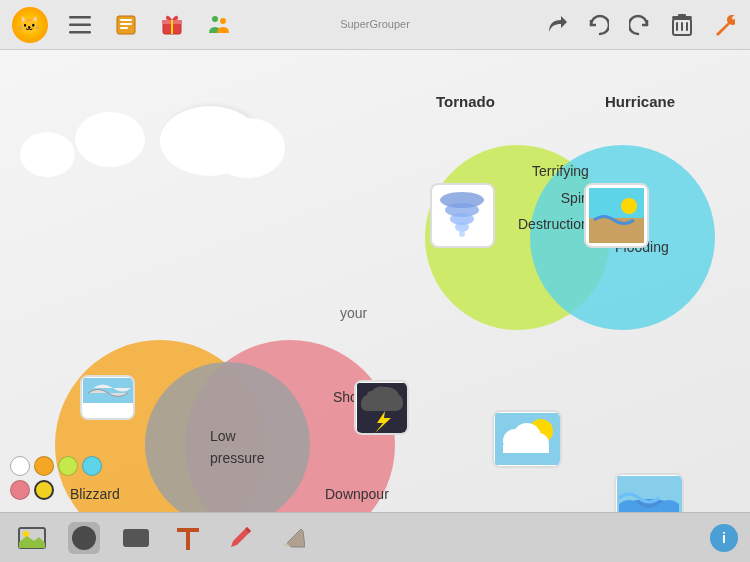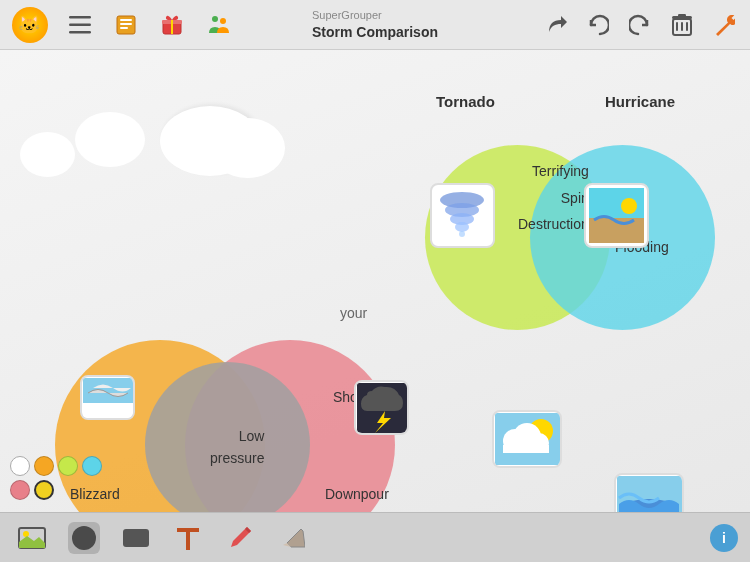--- a/index.html
+++ b/index.html
@@ -293,21 +293,20 @@
           <circle cx="9" cy="6" r="3" fill="#4caf50"></circle>
           <path d="M3 20 Q3 14 9 14 Q15 14 15 20" fill="#4caf50"></path>
           <circle cx="17" cy="8" r="3" fill="#ff9800"></circle>
           <path d="M11 20 Q11 14 17 14 Q23 14 23 20" fill="#ff9800"></path>
         </svg>
     </div>
   </div>
 
   <div class="toolbar-center">
     <div class="app-name">SuperGrouper</div>
-    <div class="doc-title">Storm Comparison</div>
   </div>
 
   <div class="toolbar-right">
     <div class="toolbar-icon">
       <svg width="22" height="22" viewBox="0 0 22 22">
           <path d="M16 2 L22 8 L16 14 L16 10 C10 10 6 12 4 18 C4 10 8 6 16 6 Z" fill="#555"></path>
         </svg>
     </div>
     <div class="toolbar-icon">
       <svg width="22" height="22" viewBox="0 0 22 22">
@@ -368,21 +367,21 @@
 
     <div style="position:absolute; width:210px; height:210px; background:#f5a623; border-radius:50%; top:5px; left:0px; opacity:0.8;"></div>
 
     <div style="position:absolute; width:210px; height:210px; background:#e8808a; border-radius:50%; top:5px; left:130px; opacity:0.8;"></div>
 
     <div style="position:absolute; width:165px; height:165px; background:#a0a0a0; border-radius:50%; top:27px; left:90px; opacity:0.85;"></div>
   </div>
 
   <div style="position:absolute; top:255px; left:340px; font-size:14px; color:#666; font-weight:500; z-index:8;">your</div>
 
-  <div style="position:absolute; top:375px; left:210px; text-align:right; z-index:8; font-size:14px; font-weight:500; color:#333; line-height:1.6;">
+  <div style="position:absolute; top:375px; left:210px; text-align:left; z-index:8; font-size:14px; font-weight:500; color:#333; line-height:1.6;">
     <div>Low</div>
     <div>pressure</div>
   </div>
 
   <div class="venn-text text-blizzard">Blizzard</div>
 
   <div class="venn-text text-shower">Shower</div>
 
   <div class="venn-text text-downpour">Downpour</div>
 

